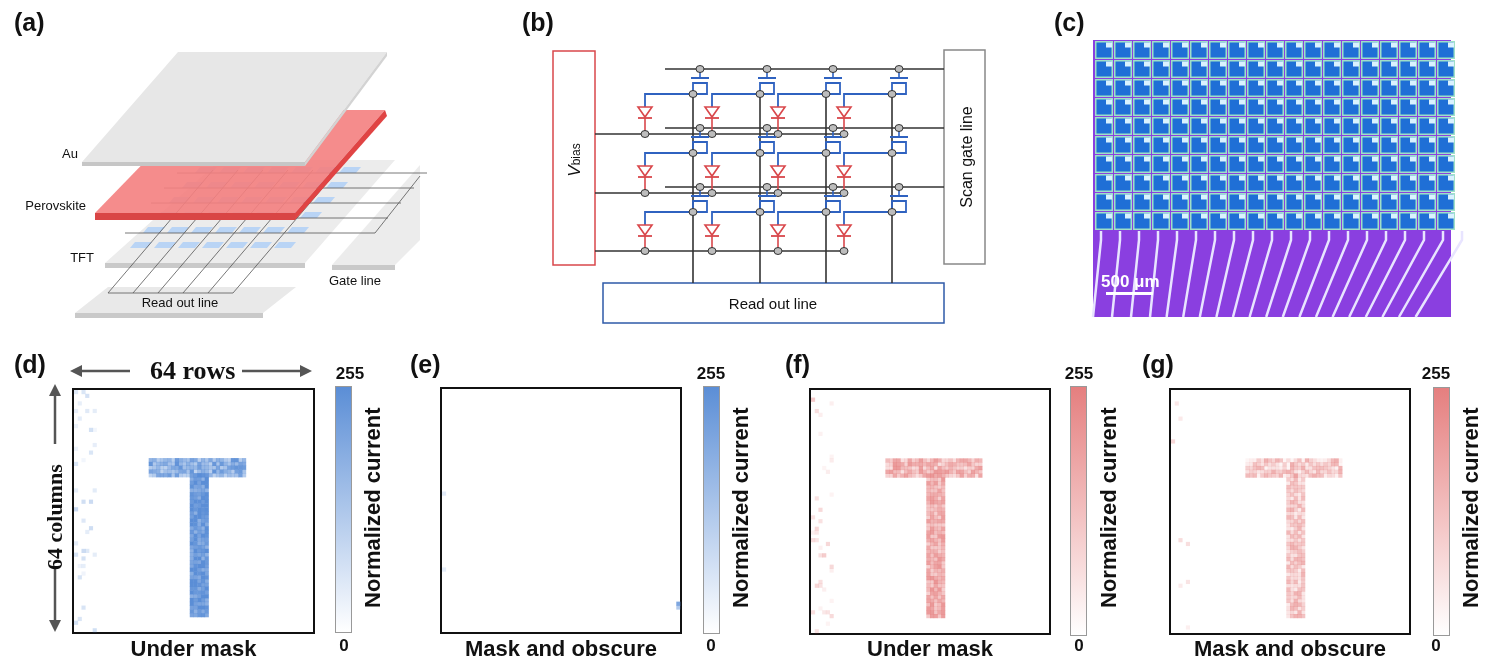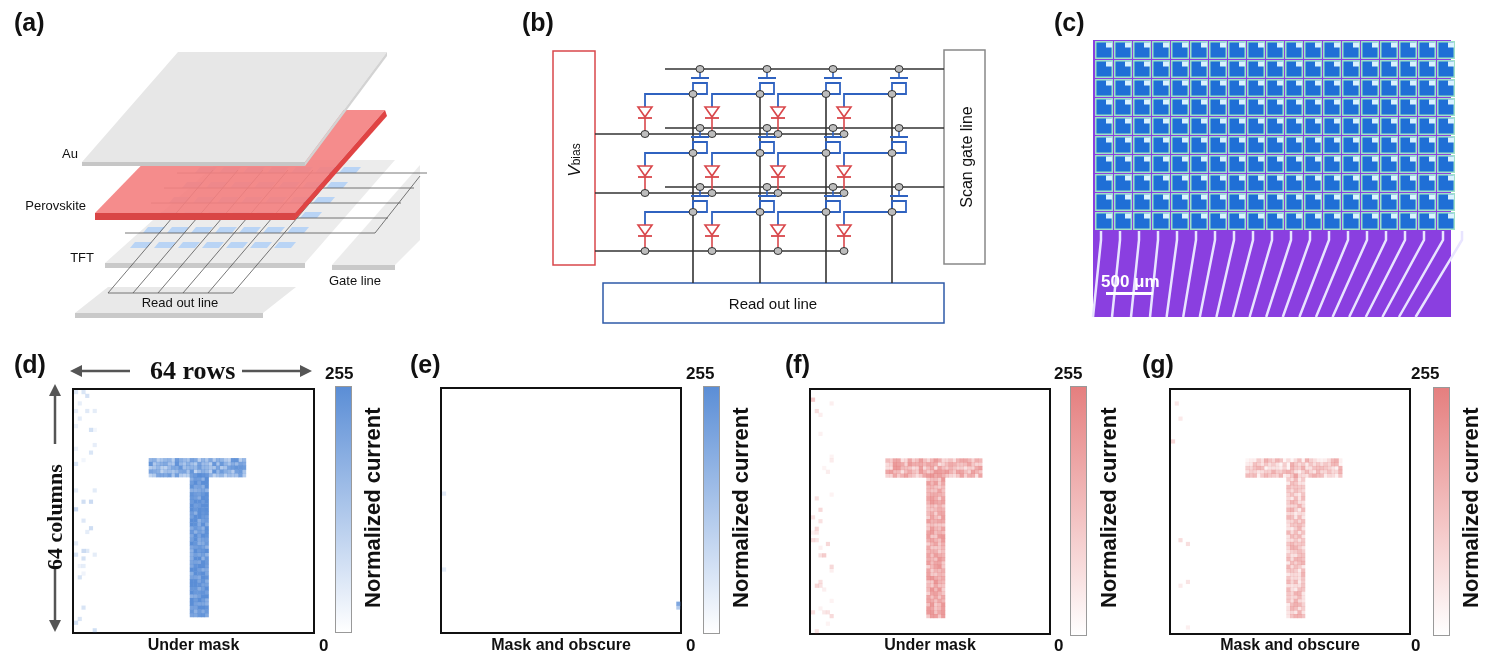--- a/index.html
+++ b/index.html
@@ -6,24 +6,24 @@
   body { width: 1491px; height: 668px; position: relative; overflow: hidden;
          font-family: "Liberation Sans", sans-serif; color: #111; }
   .panel-label { position: absolute; font-weight: bold; font-size: 25px;
                  font-family: "Liberation Sans", sans-serif; }
   .abs { position: absolute; }
   svg { position: absolute; overflow: visible; }
   .lbl { font-family: "Liberation Sans", sans-serif; fill: #111; }
   .heat-box { position: absolute; border: 2px solid #111; background: #fff; box-sizing: border-box; }
   .heat-box svg { position: absolute; left: 0; top: 0; }
   .cbar { position: absolute; width: 17px; border: 1px solid #999; box-sizing: border-box; }
-  .cbar-max, .cbar-min { position: absolute; font-weight: bold; font-size: 17px; width: 50px; text-align: left; }
+  .cbar-max, .cbar-min { position: absolute; font-weight: bold; font-size: 17px; width: 50px; text-align: center; }
   .cbar-title { position: absolute; font-weight: bold; font-size: 22px; white-space: nowrap;
                 transform: rotate(-90deg); transform-origin: left top; }
-  .xlabel { position: absolute; font-weight: bold; font-size: 16px; text-align: center; white-space: nowrap; }
+  .xlabel { position: absolute; font-weight: bold; font-size: 22px; text-align: center; white-space: nowrap; }
   .serif-bold { font-family: "Liberation Serif", serif; font-weight: bold; }
 </style>
 </head>
 <body>
 
 <div class="panel-label" style="left:14px;top:8px;">(a)</div>
 <svg id="svgA" width="420" height="330" style="left:0;top:0;">
 
   <polygon points="75,313 108,287 296,287 263,313" fill="#e9e9e9"></polygon>
   <polygon points="75,313 263,313 263,318 75,318" fill="#c9c9c9"></polygon>

